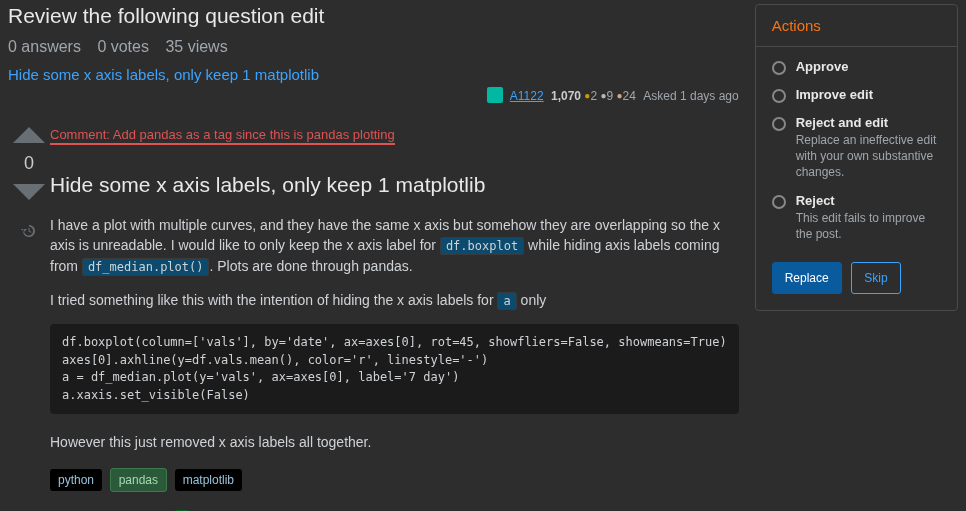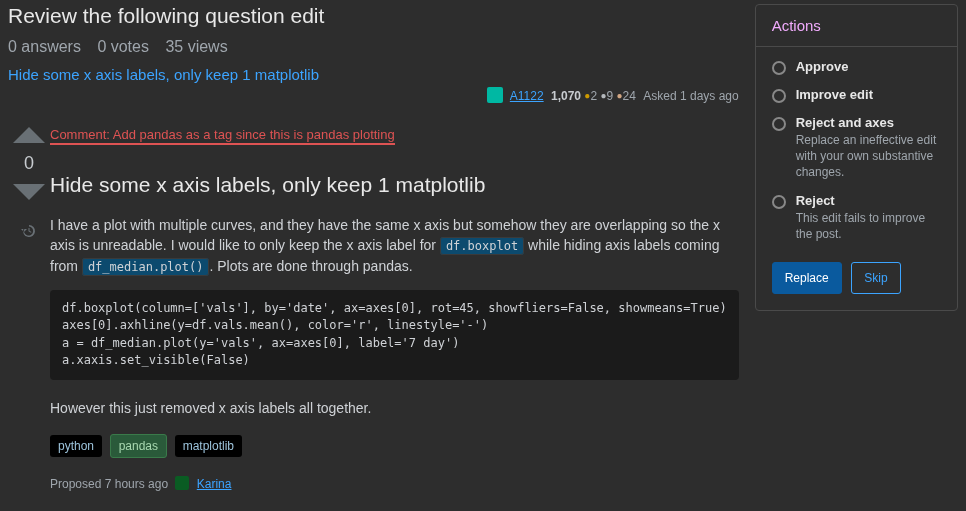--- a/index.html
+++ b/index.html
@@ -48,21 +48,21 @@
   .codeblock::-webkit-scrollbar-track { background: #2a2a2a; }
   .codeblock::-webkit-scrollbar-thumb { background: #555; border-radius: 4px; }
 
   .tags { margin-top: 16px; }
   .tag { display: inline-block; background: #000000; color: #9cc3db; font-size: 12px; padding: 4px 8px; border-radius: 3px; margin-right: 4px; cursor: pointer; }
   .tag.added { background: #2a5a3a; color: #a8d8b0; border: 1px solid #3a7a4a; }
   .proposed { margin-top: 18px; font-size: 12px; color: #9fa6ad; }
   .proposed .user { color: #3ca4ff; }
 
   .sidebar { width: 290px; border: 1px solid #4a4a4a; border-radius: 4px; padding: 0; margin-top: 4px; align-self: flex-start; background: #2d2d2d; }
-  .sidebar h3 { font-size: 15px; font-weight: 400; color: #f0abfc; padding: 12px 16px; border-bottom: 1px solid #4a4a4a; }
+  .sidebar h3 { font-size: 15px; font-weight: 400; color: #f97316; padding: 12px 16px; border-bottom: 1px solid #4a4a4a; }
   .actions-list { padding: 12px 16px 4px; }
   .action { display: flex; align-items: flex-start; margin-bottom: 12px; cursor: pointer; }
   .radio { width: 14px; height: 14px; border: 2px solid #888; border-radius: 50%; margin-right: 10px; flex-shrink: 0; margin-top: 2px; }
   .action-label { font-weight: bold; color: #e8e8e8; font-size: 13px; }
   .action-desc { font-size: 12px; color: #9fa6ad; margin-top: 2px; line-height: 1.35; }
   .btn-row { padding: 4px 16px 16px; }
   .btn { padding: 8px 12px; font-size: 12px; border-radius: 3px; cursor: pointer; border: 1px solid transparent; }
   .btn.primary { background: #0a5a9e; color: #fff; border-color: #0a5a9e; }
   .btn.skip { background: transparent; color: #3ca4ff; border: 1px solid #3ca4ff; margin-left: 6px; }
 </style>
@@ -104,20 +104,23 @@
 
     <div class="post-body">
       <div class="comment-line">
         <span>Comment:</span><span> Add pandas as a tag since this is pandas plotting</span>
       </div>
       <h2 class="post-title">Hide some x axis labels, only keep 1 matplotlib</h2>
       <div class="prose">
         <p>
           <span>I have a plot with multiple curves, and they have the same x axis but somehow they are overlapping so the x axis is unreadable. I would like to only keep the x axis label for </span><code class="inline">df.boxplot</code><span> while hiding axis labels coming from </span><code class="inline">df_median.plot()</code><span>. Plots are done through pandas.</span>
         </p>
+        <p>
+          <span>I tried something like this with the intention of hiding the x axis labels for </span><code class="inline">a</code><span> only</span>
+        </p>
         <div class="codeblock">df.boxplot(column=['vals'], by='date', ax=axes[0], rot=45, showfliers=False, showmeans=True)
 axes[0].axhline(y=df.vals.mean(), color='r', linestyle='-')
 a = df_median.plot(y='vals', ax=axes[0], label='7 day')
 a.xaxis.set_visible(False)</div>
         <p style="margin-top:18px;">However this just removed x axis labels all together.</p>
       </div>
       <div class="tags">
         <span class="tag">python</span>
         <span class="tag added">pandas</span>
         <span class="tag">matplotlib</span>
@@ -142,21 +145,21 @@
     </label>
     <label class="action">
       <span class="radio"></span>
       <span>
         <div class="action-label">Improve edit</div>
       </span>
     </label>
     <label class="action">
       <span class="radio"></span>
       <span>
-        <div class="action-label">Reject and axes</div>
+        <div class="action-label">Reject and edit</div>
         <div class="action-desc">Replace an ineffective edit with your own substantive changes.</div>
       </span>
     </label>
     <label class="action">
       <span class="radio"></span>
       <span>
         <div class="action-label">Reject</div>
         <div class="action-desc">This edit fails to improve the post.</div>
       </span>
     </label>

